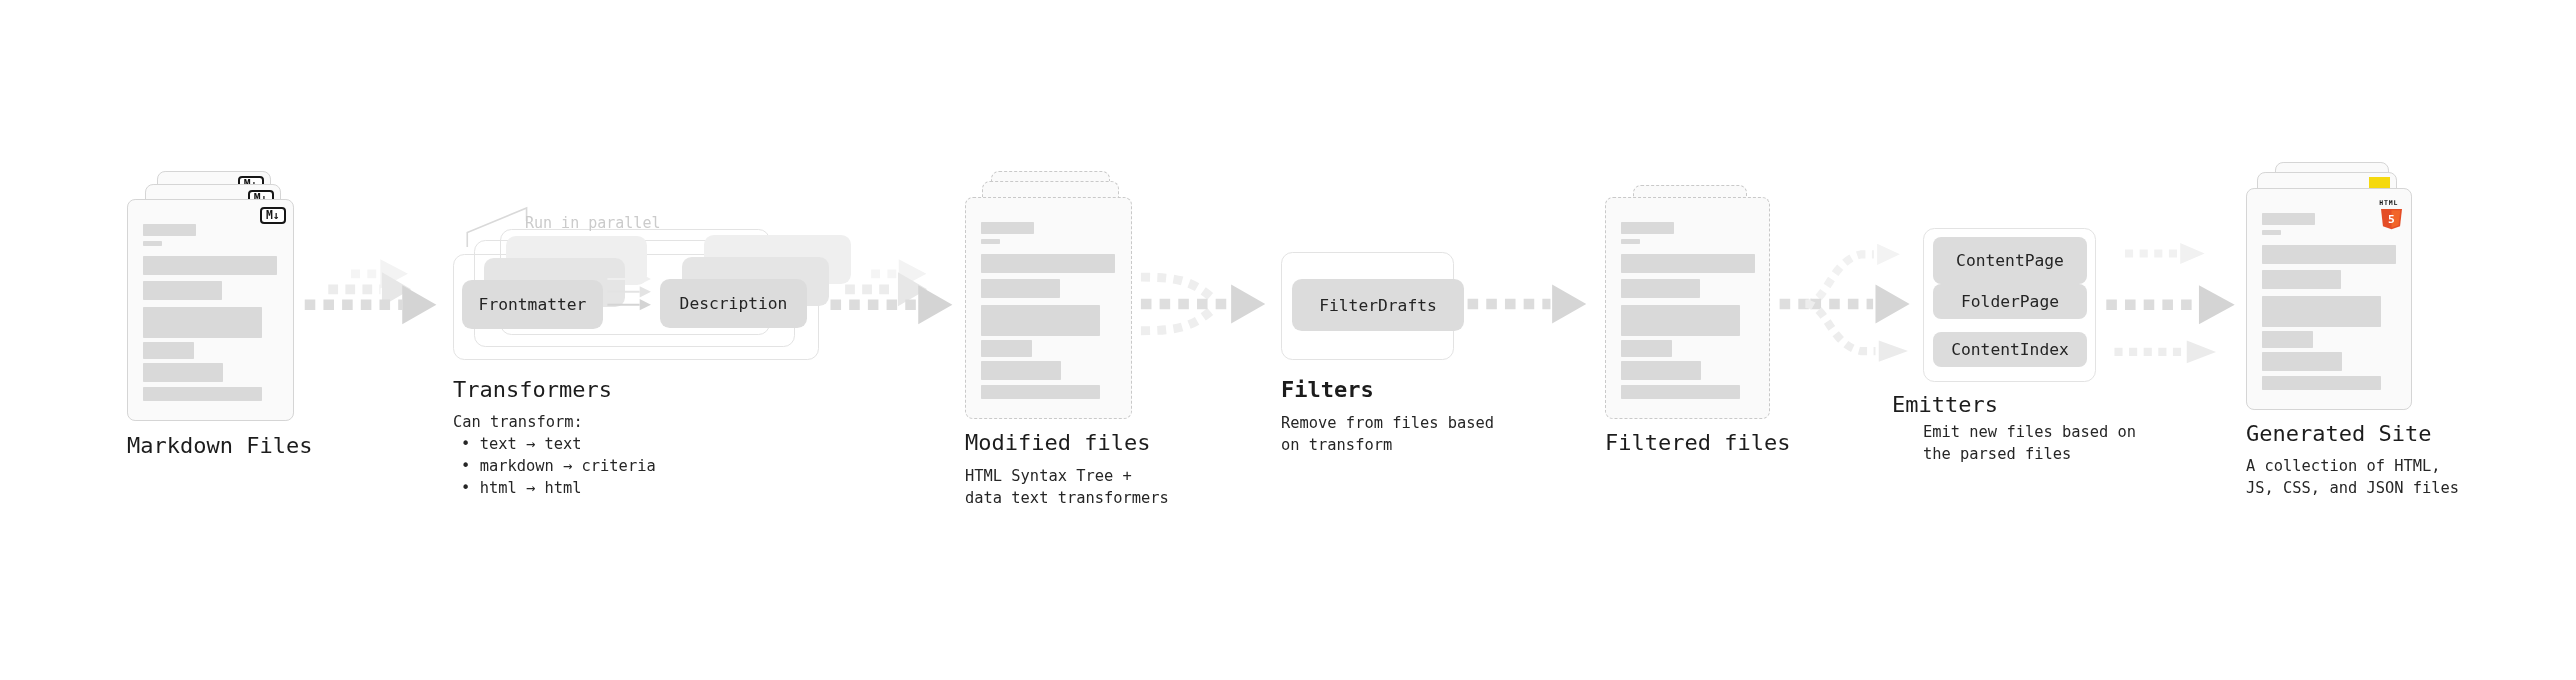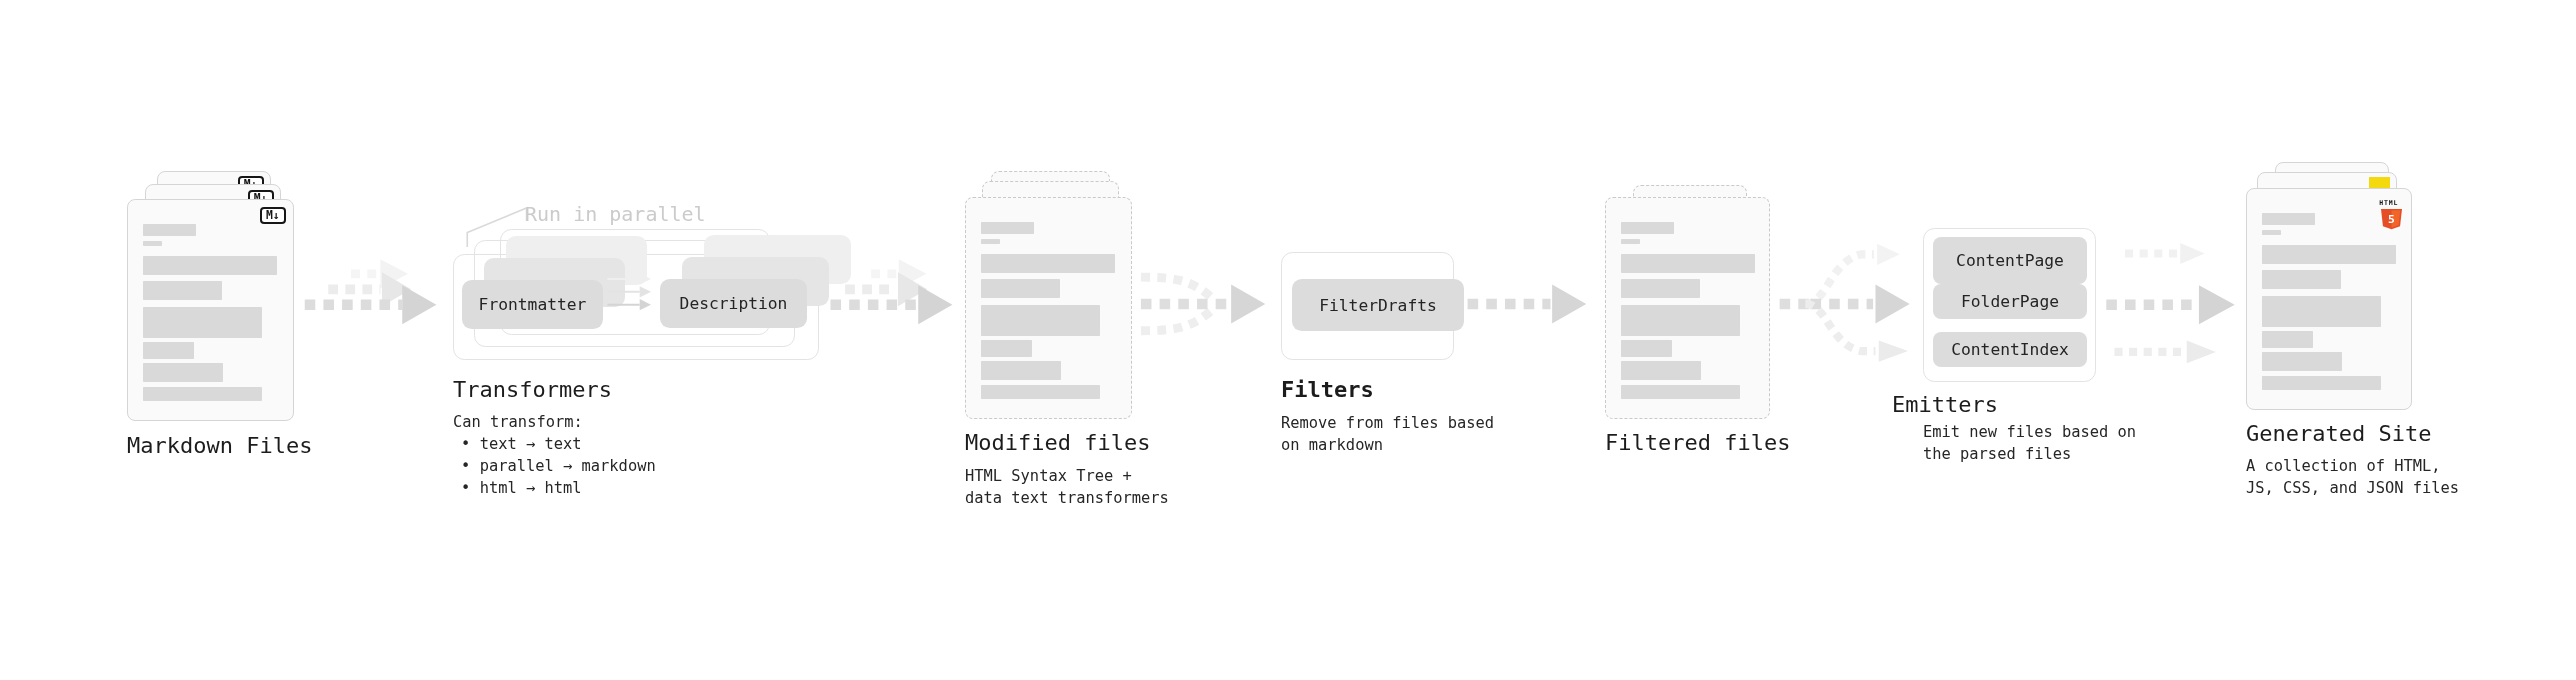--- a/index.html
+++ b/index.html
@@ -28,21 +28,21 @@
 
   .pill{position:absolute;background:#dcdcdc;border-radius:9.8px;display:flex;align-items:center;
         justify-content:center;color:#242424;font-size:16.3px;white-space:nowrap;box-sizing:border-box;}
   .pill.ghost1{background:#e5e5e5;}
   .pill.ghost2{background:#efefef;}
 
   .label{position:absolute;font-size:22px;white-space:nowrap;color:#1c1c1c;}
   .sub{position:absolute;font-size:15.4px;line-height:22px;white-space:nowrap;color:#262626;}
   .sub .line{display:block;}
   .sub .bullet{display:block;padding-left:8.1px;}
-  .note{position:absolute;font-size:20px;color:#cbcbcb;white-space:nowrap;}
+  .note{position:absolute;font-size:15px;color:#cbcbcb;white-space:nowrap;margin-top:12px;}
 
   .html5-badge{position:absolute;width:24.4px;text-align:left;margin-left:20px;}
   .html5-text{font-size:6.5px;font-weight:bold;letter-spacing:0.8px;color:#111;line-height:7.3px;}
   .css-badge{position:absolute;width:19.5px;text-align:center;}
   .css-text{font-size:6.5px;font-weight:bold;color:#111;line-height:7.3px;}
   .css-bar{width:18px;height:3.3px;background:#2760e5;margin:0.8px auto 0 auto;}
   .js-badge{position:absolute;width:21px;height:10.6px;background:#f5d90f;}
 </style>
 </head>
 <body>
@@ -145,21 +145,21 @@
 
     <div class="pill" style="left:462px;top:280px;width:141px;height:49px;">Frontmatter</div>
     <div class="pill" style="left:660px;top:279px;width:147px;height:49px;">Description</div>
 
     <div class="note" style="left:525px;top:202px;">Run in parallel</div>
 
     <div class="label" style="left:453px;top:377px;">Transformers</div>
     <div class="sub" style="left:453px;top:411px;">
       <span class="line">Can transform:</span>
       <span class="bullet">• text → text</span>
-      <span class="bullet">• parallel → markdown</span>
+      <span class="bullet">• markdown → criteria</span>
       <span class="bullet">• html → html</span>
     </div>
   </div>
 
   <div>
     <div class="card dashed" style="left:991px;top:171px;width:119px;height:89px;"></div>
     <div class="card dashed" style="left:982px;top:181px;width:137px;height:89px;"></div>
     <div class="card dashed" style="left:965px;top:197px;width:167px;height:222px;">
       <i class="bar b1"></i>
       <i class="bar b2"></i>
@@ -176,21 +176,21 @@
       <span class="line">data text transformers</span>
     </div>
   </div>
 
   <div>
     <div class="obox" style="left:1281px;top:252px;width:173px;height:108px;"></div>
     <div class="pill" style="left:1292px;top:279px;width:172px;height:52px;">FilterDrafts</div>
     <div class="label" style="left:1281px;top:377px;font-weight:bold;">Filters</div>
     <div class="sub" style="left:1281px;top:412px;">
       <span class="line">Remove from files based</span>
-      <span class="line">on markdown</span>
+      <span class="line">on transform</span>
     </div>
   </div>
 
   <div>
     <div class="card dashed" style="left:1633px;top:185px;width:114px;height:89px;"></div>
     <div class="card dashed" style="left:1605px;top:197px;width:165px;height:222px;">
       <i class="bar b1"></i>
       <i class="bar b2"></i>
       <i class="bar b3"></i>
       <i class="bar b4"></i>

